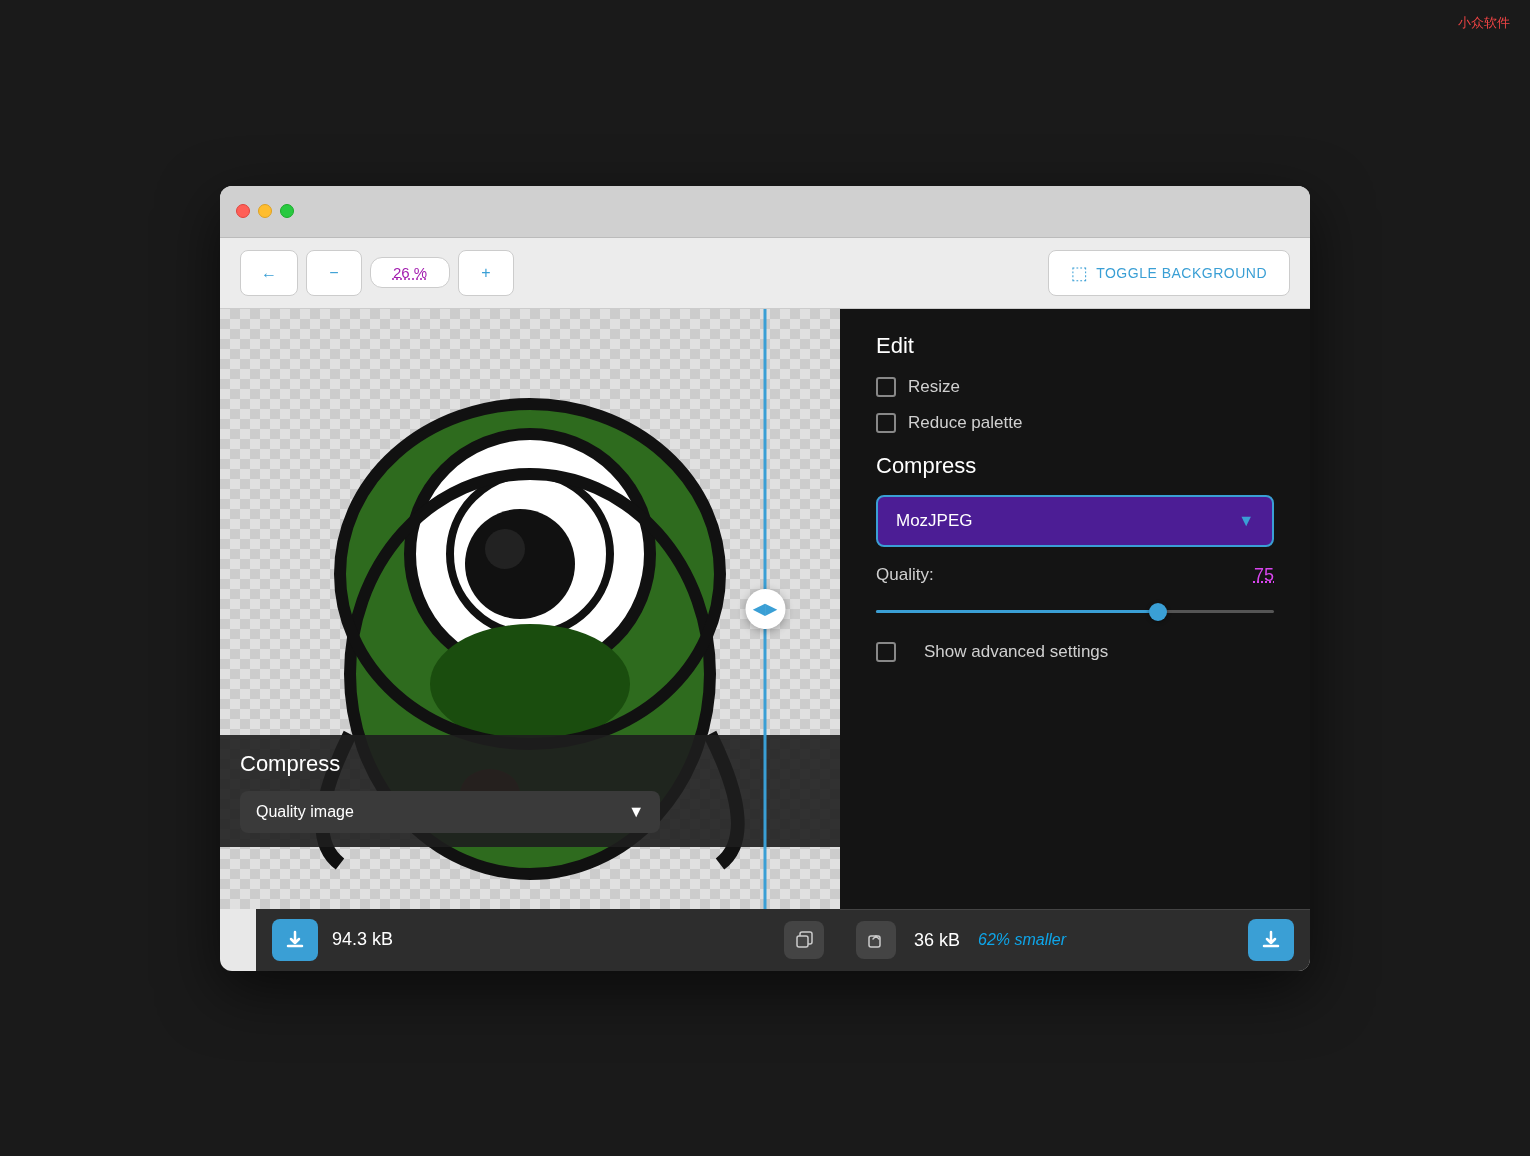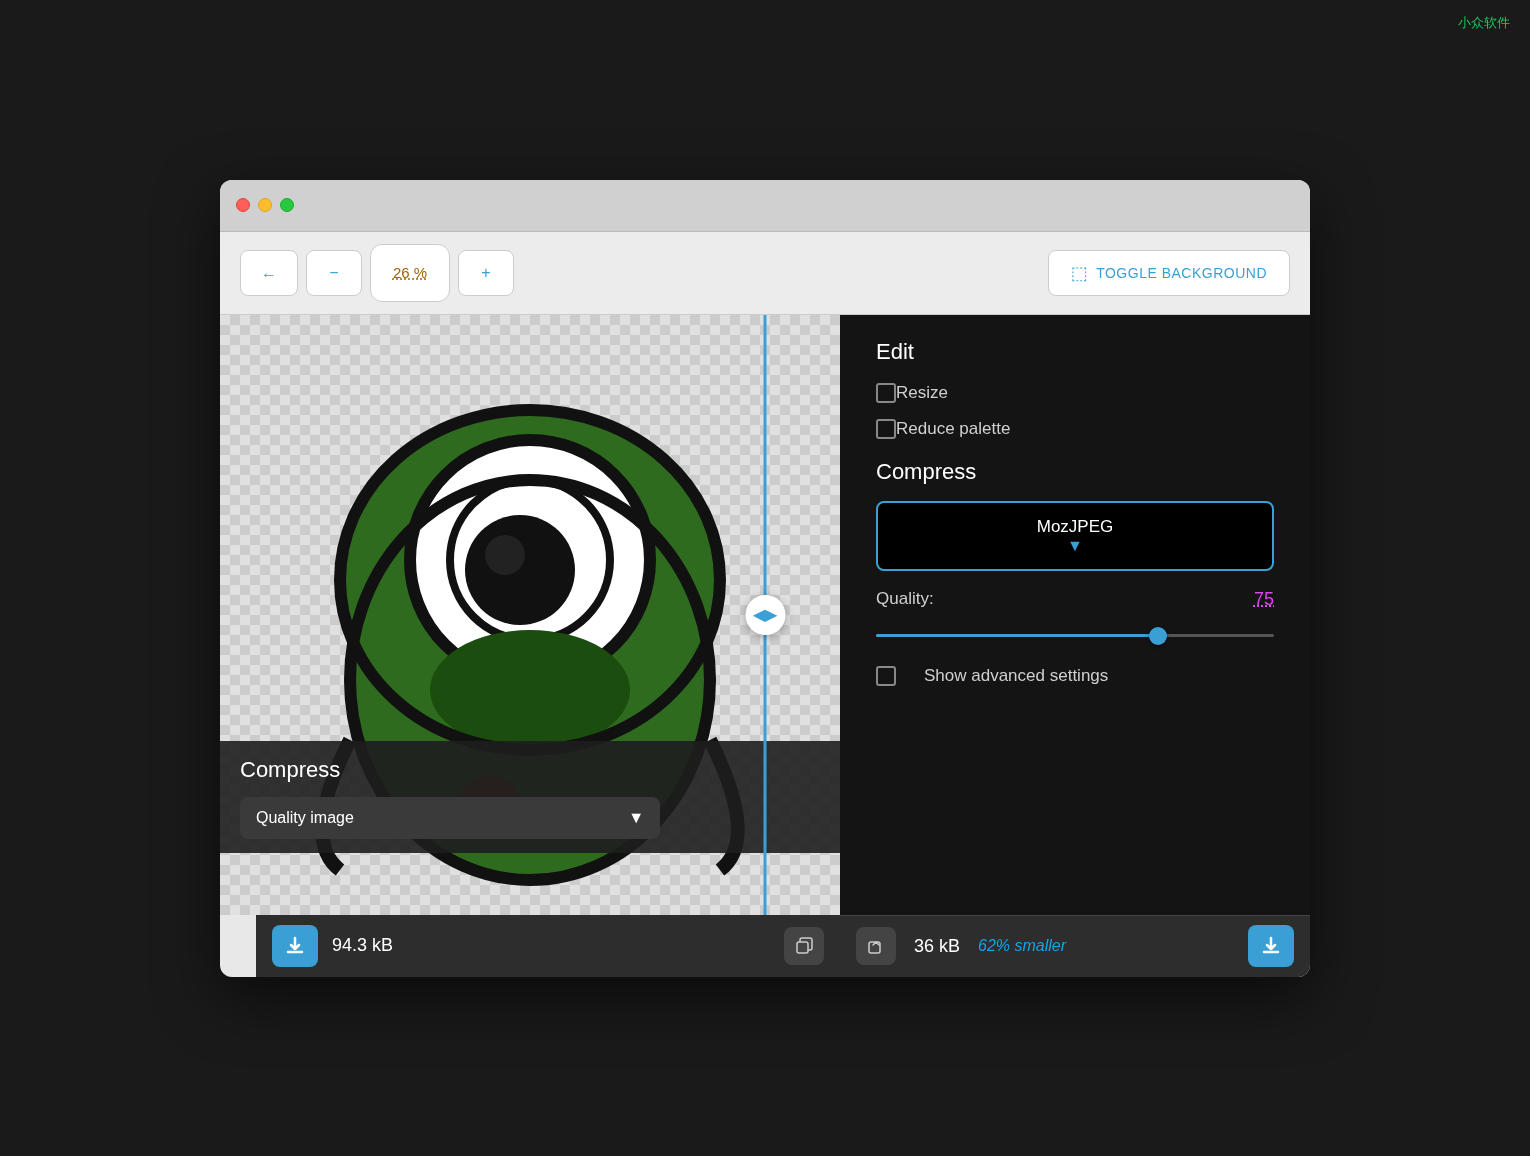--- a/index.html
+++ b/index.html
@@ -10,21 +10,21 @@
       justify-content: center;
       width: 1530px;
       height: 1156px;
       font-family: -apple-system, BlinkMacSystemFont, 'Segoe UI', sans-serif;
       position: relative;
     }
     .watermark {
       position: absolute;
       top: 14px;
       right: 20px;
-      color: #22c55e;
+      color: #ef4444;
       font-size: 13px;
     }
     .window {
       width: 1090px;
       background: #e8e8e8;
       border-radius: 12px;
       overflow: hidden;
       box-shadow: 0 20px 60px rgba(0,0,0,0.6);
     }
     .titlebar {
@@ -69,22 +69,22 @@
       justify-content: center;
       min-width: 56px;
       height: 46px;
     }
     .toolbar-zoom {
       background: white;
       border: 1px solid #ccc;
       border-radius: 12px;
       padding: 10px 16px;
       font-size: 15px;
-      color: #a16207;
-      height: 58px;
+      color: #a21caf;
+      height: 31px;
       display: flex;
       align-items: center;
       min-width: 80px;
       justify-content: center;
       text-decoration: underline dotted;
     }
     .toggle-bg-btn {
       background: white;
       border: 1px solid #ccc;
       border-radius: 8px;
@@ -168,20 +168,21 @@
     }
     .section-title {
       color: #ffffff;
       font-size: 22px;
       font-weight: 500;
       margin-bottom: 18px;
     }
     .checkbox-row {
       display: flex;
       align-items: center;
+      gap: 12px;
       margin-bottom: 16px;
     }
     .checkbox-box {
       width: 20px;
       height: 20px;
       border: 2px solid #888;
       border-radius: 3px;
       background: transparent;
       flex-shrink: 0;
     }
@@ -195,32 +196,31 @@
     }
     .compress-title {
       color: #ffffff;
       font-size: 22px;
       font-weight: 500;
       margin-bottom: 16px;
     }
 
     .dropdown-select {
       width: 100%;
-      background: #000000;
+      background: #4c1d95;
       border: 2px solid #3a9fd5;
       border-radius: 8px;
       padding: 14px 18px;
       color: #ffffff;
       font-size: 17px;
       cursor: pointer;
       display: flex;
       align-items: center;
       justify-content: space-between;
       margin-bottom: 18px;
-      flex-direction: column;
     }
     .dropdown-arrow {
       color: #3a9fd5;
       font-size: 16px;
     }
 
     .quality-row {
       display: flex;
       align-items: center;
       gap: 8px;

